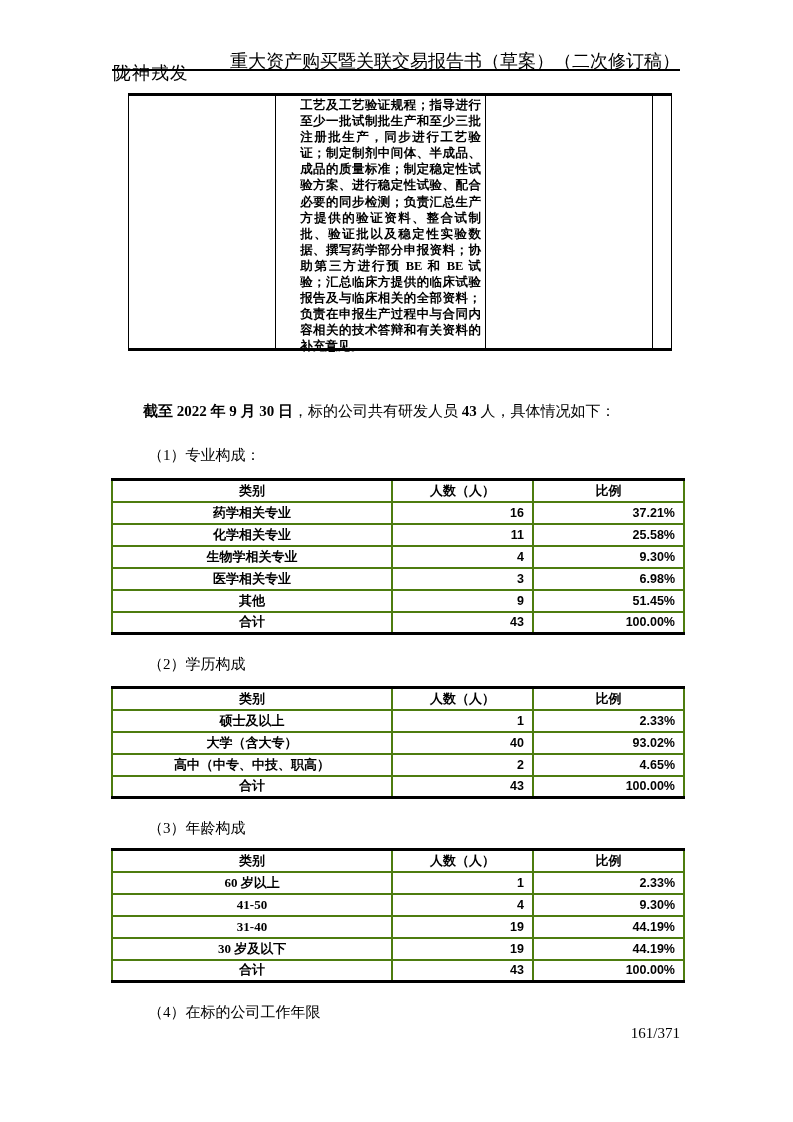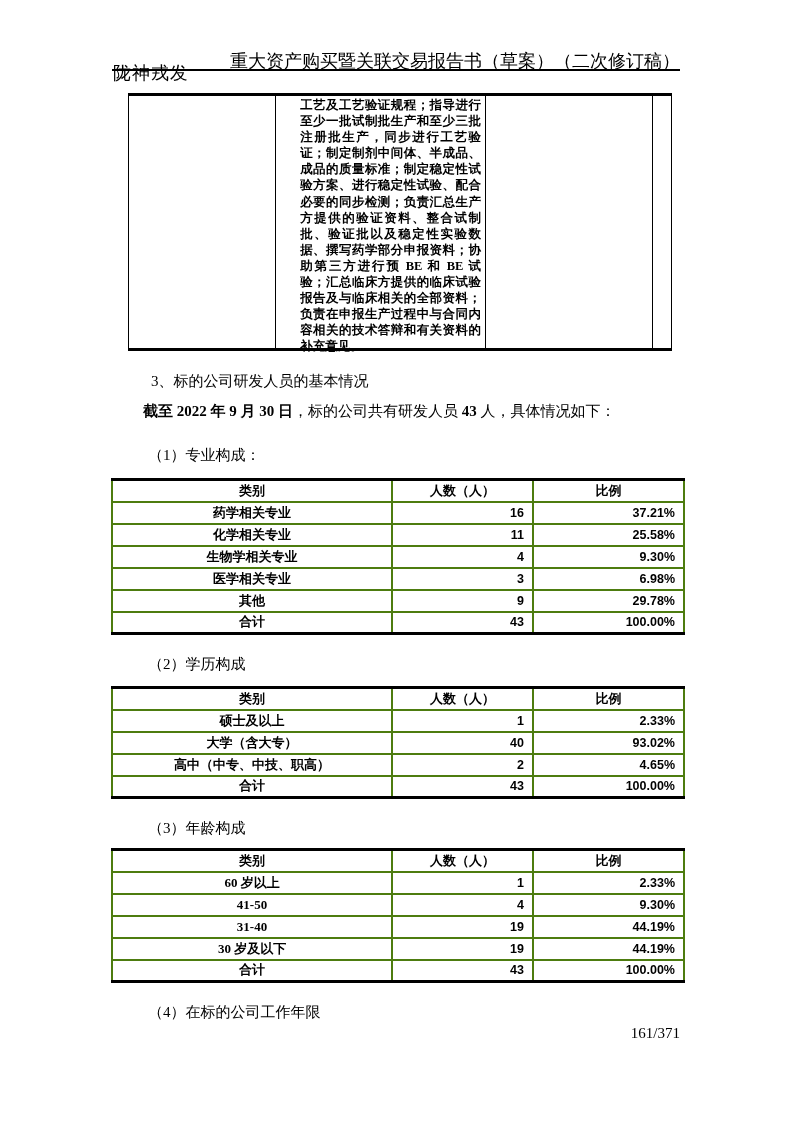--- a/index.html
+++ b/index.html
@@ -124,21 +124,20 @@
 
   <div class="cont-table">
     <div class="cont-col c1"></div>
     <div class="cont-col c2">
       <div class="cont-text">工艺及工艺验证规程；指导进行至少一批试制批生产和至少三批注册批生产，同步进行工艺验证；制定制剂中间体、半成品、成品的质量标准；制定稳定性试验方案、进行稳定性试验、配合必要的同步检测；负责汇总生产方提供的验证资料、整合试制批、验证批以及稳定性实验数据、撰写药学部分申报资料；协助第三方进行预 BE 和 BE 试验；汇总临床方提供的临床试验报告及与临床相关的全部资料；负责在申报生产过程中与合同内容相关的技术答辩和有关资料的补充意见。</div>
     </div>
     <div class="cont-col c3"></div>
     <div class="cont-col c4"></div>
   </div>
 
-  <div class="sec-heading">3、标的公司研发人员的基本情况</div>
 
   <div class="intro-para">
     <span class="b">截至 2022 年 9 月 30 日</span><span>，标的公司共有研发人员 </span><span class="b">43</span><span> 人，具体情况如下：</span>
   </div>
 
   <div class="sub-label lbl-1">（1）专业构成：</div>
   <table class="stats tbl-1">
     <colgroup>
         <col class="w0">
         <col class="w1">
@@ -168,21 +167,21 @@
           <td class="c2">9.30%</td>
         </tr>
         <tr>
           <td class="c0">医学相关专业</td>
           <td class="c1">3</td>
           <td class="c2">6.98%</td>
         </tr>
         <tr>
           <td class="c0">其他</td>
           <td class="c1">9</td>
-          <td class="c2">29.78%</td>
+          <td class="c2">51.45%</td>
         </tr>
         <tr>
           <td class="c0">合计</td>
           <td class="c1">43</td>
           <td class="c2">100.00%</td>
         </tr>
       </tbody>
     </table>
 
   <div class="sub-label lbl-2">（2）学历构成</div>

